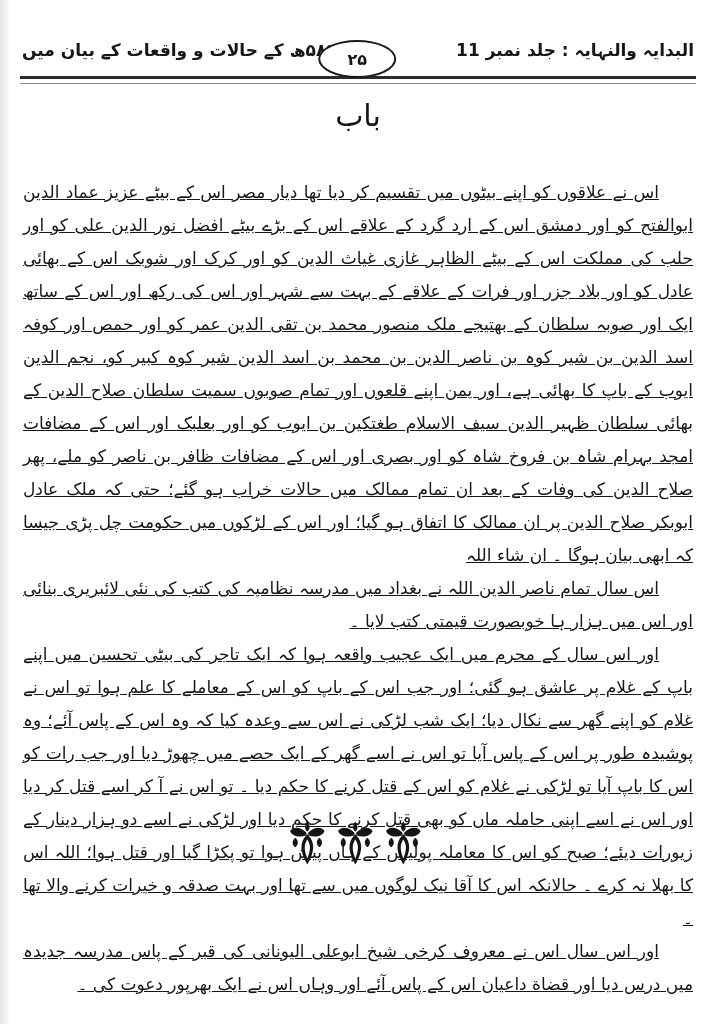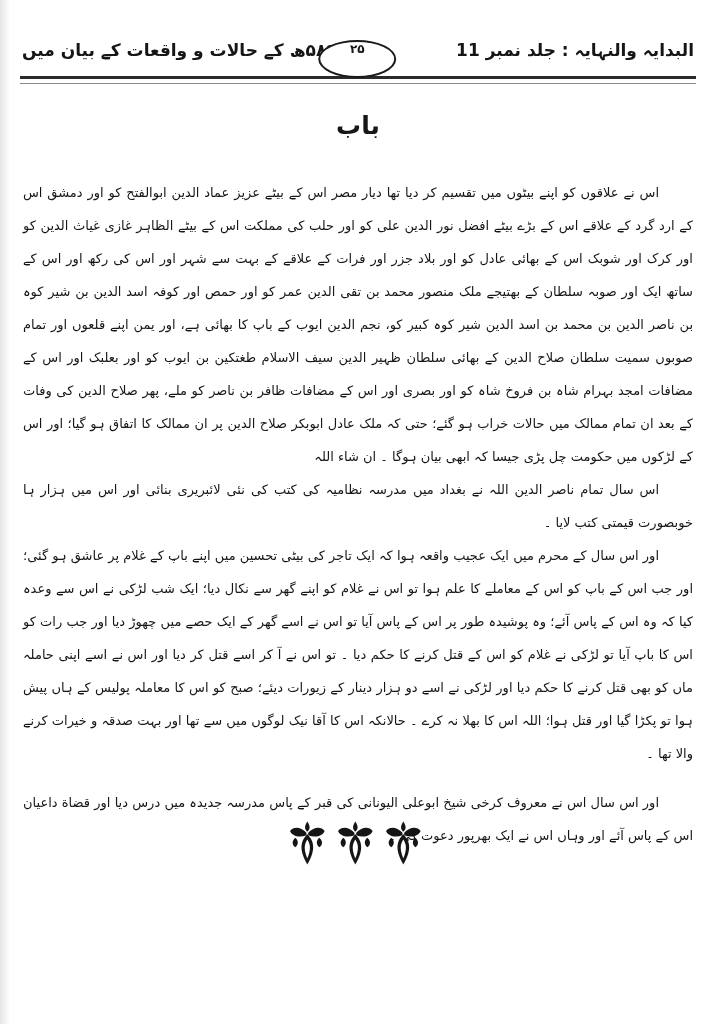--- a/index.html
+++ b/index.html
@@ -23,44 +23,45 @@
     display:flex;justify-content:space-between;align-items:flex-end;
     font-size:17px;font-weight:bold;line-height:1.5;
   }
   .header-right-title{white-space:nowrap;}
   .header-left-title{white-space:nowrap;}
   .page-number-oval{
     position:absolute;top:40px;left:50%;transform:translateX(-51%);
     width:74px;height:34px;
     border:2.5px solid #1a1a1a;border-radius:50%;
     background:#fff;
-    display:flex;align-items:flex-start;justify-content:center;
-    font-size:12px;font-weight:bold;
+    display:flex;align-items:center;justify-content:center;
+    font-size:16px;font-weight:bold;
     z-index:2;
   }
   .header-rule{
     position:absolute;top:76px;right:20px;left:20px;
     height:4px;
     border-top:3px solid #2b2b2b;
     border-bottom:1.5px solid #8a8a8a;
   }
   
   .chapter-heading{
     position:absolute;top:98px;right:0;left:0;
-    margin:13px;text-align:center;
-    font-size:25px;font-weight:bold;letter-spacing:1px;
+    margin:0;text-align:center;
+    font-size:30px;font-weight:normal;letter-spacing:1px;
   }
   
   .body-text{
     position:absolute;top:176px;right:23px;left:23px;
-    font-size:13px;line-height:33px;
+    font-size:17px;line-height:33px;
     text-align:justify;
+    text-decoration:underline;
   }
   .body-text p{margin:0;text-indent:34px;}
-  .body-text p.spaced{margin-top:16px;}
+  .body-text p.spaced{}
   
   .ornament-row{
     position:absolute;top:820px;left:50%;transform:translateX(-52%);
     display:flex;gap:10px;align-items:center;
   }
   .fleuron{display:block;}
 </style>
 </head>
 <body>
 

